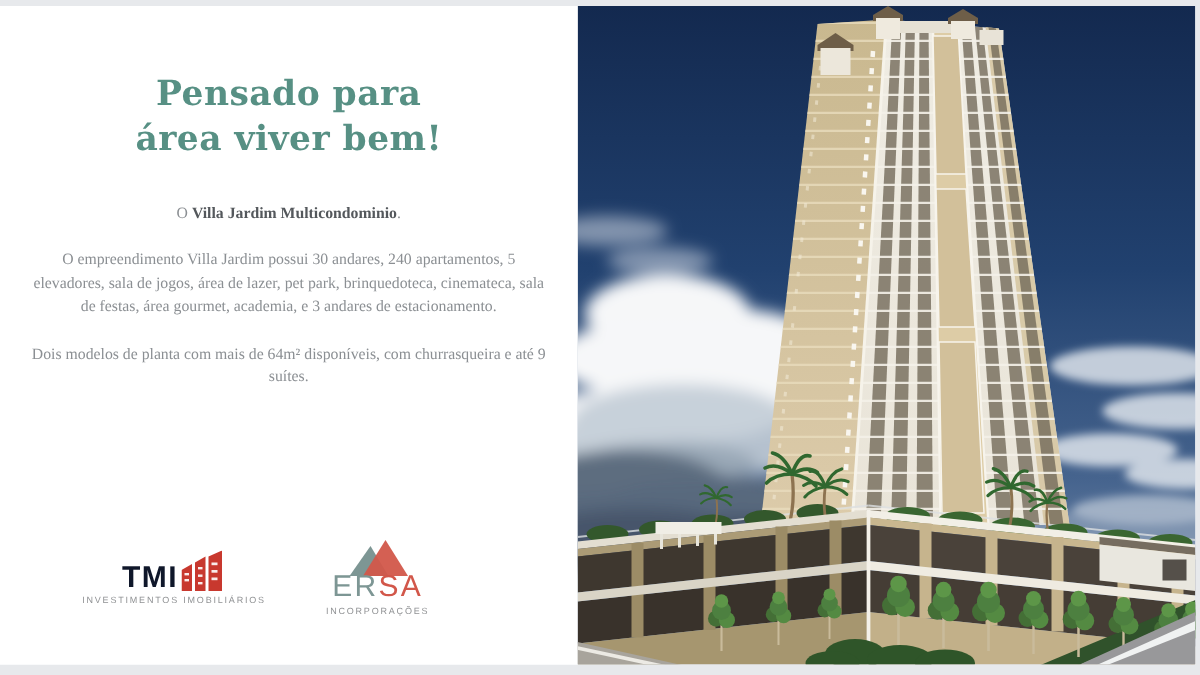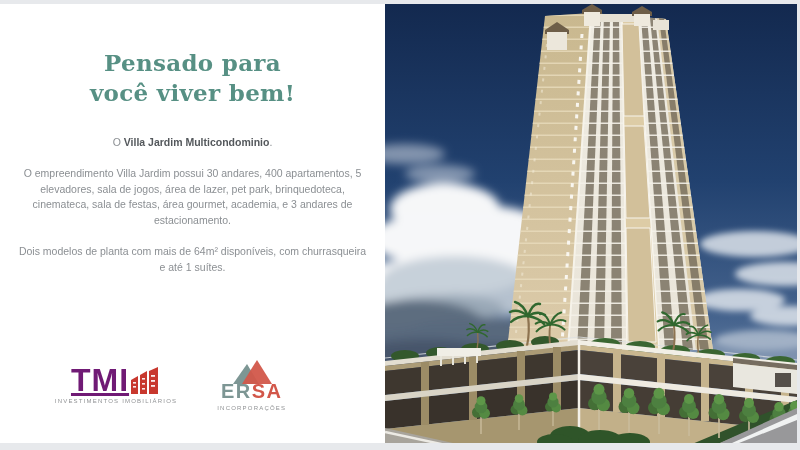--- a/index.html
+++ b/index.html
@@ -12,54 +12,54 @@
   .left-panel{position:absolute;left:0;top:0;width:385px;height:439px;background:#fff;text-align:center;}
   .photo-panel{position:absolute;left:385px;top:0;width:412px;height:439px;overflow:hidden;}
   .photo-panel svg{display:block;width:100%;height:100%;}
 
   .heading{
     font-family:"DejaVu Serif",serif;font-weight:600;
     color:#579084;font-size:23px;line-height:1.32;letter-spacing:.3px;
     margin:44px 0 0 0;
   }
   .about{width:350px;margin:26px auto 0;color:#8b8f93;font-size:10.5px;line-height:1.48;}
-  .about p{margin:16px 0 11px 0;}
+  .about p{margin:16px 0 11px 0;font-family:Liberation Serif, serif;}
   .lead{display:block;}
   .lead strong{color:#54585c;}
 
   .logos{
     position:absolute;left:0;bottom:32px;width:100%;box-sizing:border-box;
     padding-right:44px;display:flex;justify-content:center;align-items:center;gap:40px;
   }
   .logo{display:flex;flex-direction:column;align-items:center;}
   .tmi-row{display:flex;align-items:flex-end;}
-  .tmi-word{font-size:32px;font-weight:bold;color:#701a75;letter-spacing:1px;line-height:.85;text-decoration:underline;}
+  .tmi-word{font-size:20px;font-weight:bold;color:#0f172a;letter-spacing:1px;line-height:.85;}
   .tmi-row svg{margin-left:2px;}
   .logo-tagline{font-size:6px;letter-spacing:1.2px;color:#909294;margin-top:4px;white-space:nowrap;}
-  .ersa-word{font-size:20px;font-weight:bold;letter-spacing:1.5px;line-height:1;margin-top:-3px;}
+  .ersa-word{font-size:20px;font-weight:normal;letter-spacing:1.5px;line-height:1;margin-top:-3px;}
   .ersa-er{color:#7d9694;}
   .ersa-sa{color:#d2574a;}
 </style>
 </head>
 <body>
 
 <div class="slide">
 
   <div class="left-panel">
     <h1 class="heading">
       <span>Pensado para</span><br>
-      <span>você viver bem!</span>
+      <span>área viver bem!</span>
     </h1>
 
     <div class="about">
       <p>
         <span class="lead"><span>O </span><strong>Villa Jardim Multicondominio</strong><span>.</span></span>
       </p>
-      <p>O empreendimento Villa Jardim possui 30 andares, 400 apartamentos, 5 elevadores, sala de jogos, área de lazer, pet park, brinquedoteca, cinemateca, sala de festas, área gourmet, academia, e 3 andares de estacionamento.</p>
-      <p>Dois modelos de planta com mais de 64m² disponíveis, com churrasqueira e até 1 suítes.</p>
+      <p>O empreendimento Villa Jardim possui 30 andares, 240 apartamentos, 5 elevadores, sala de jogos, área de lazer, pet park, brinquedoteca, cinemateca, sala de festas, área gourmet, academia, e 3 andares de estacionamento.</p>
+      <p>Dois modelos de planta com mais de 64m² disponíveis, com churrasqueira e até 9 suítes.</p>
     </div>
 
     <div class="logos">
       <div class="logo">
         <div class="tmi-row">
           <span class="tmi-word">TMI</span>
           <svg width="30" height="27" viewBox="0 0 30 27">
             <polygon points="0,27 0,13 7,9 7,27" fill="#c8382e"></polygon>
             <polygon points="9,27 9,8 16,4 16,27" fill="#c8382e"></polygon>
             <polygon points="18,27 18,4 27,0 27,27" fill="#c8382e"></polygon>

